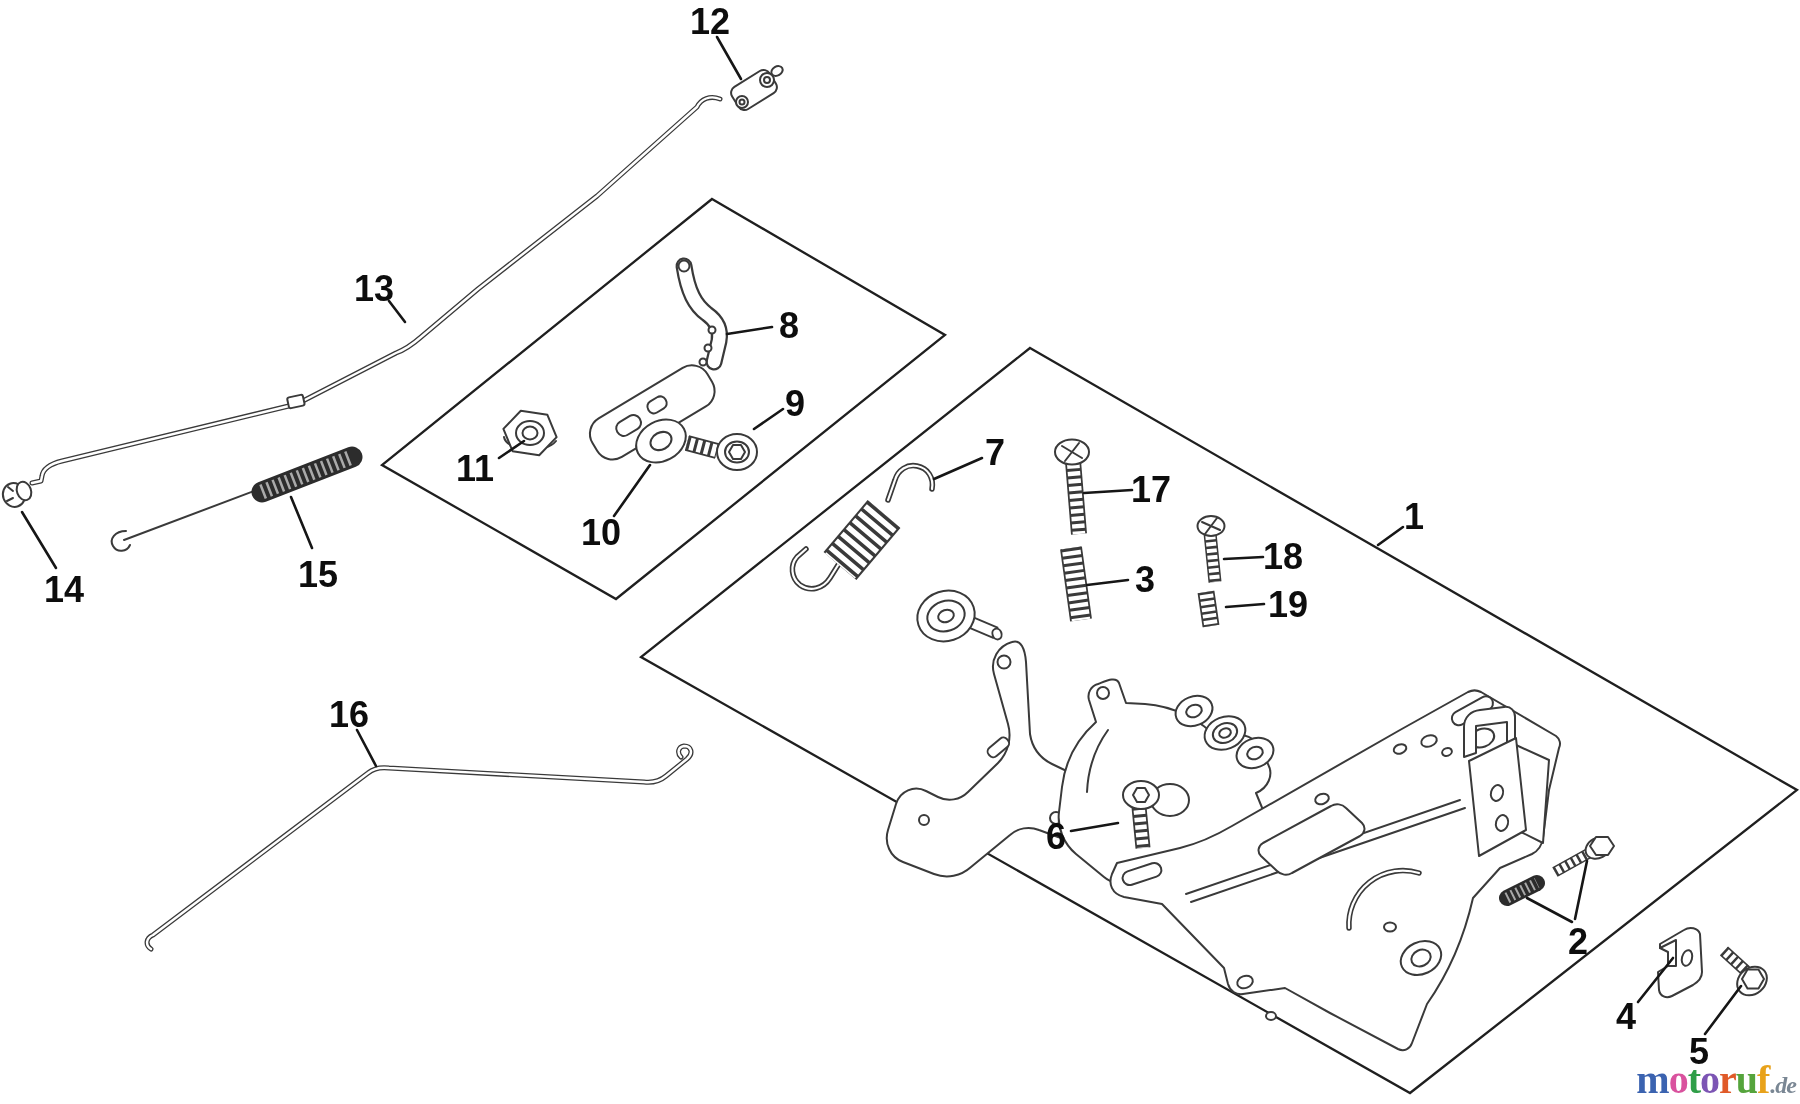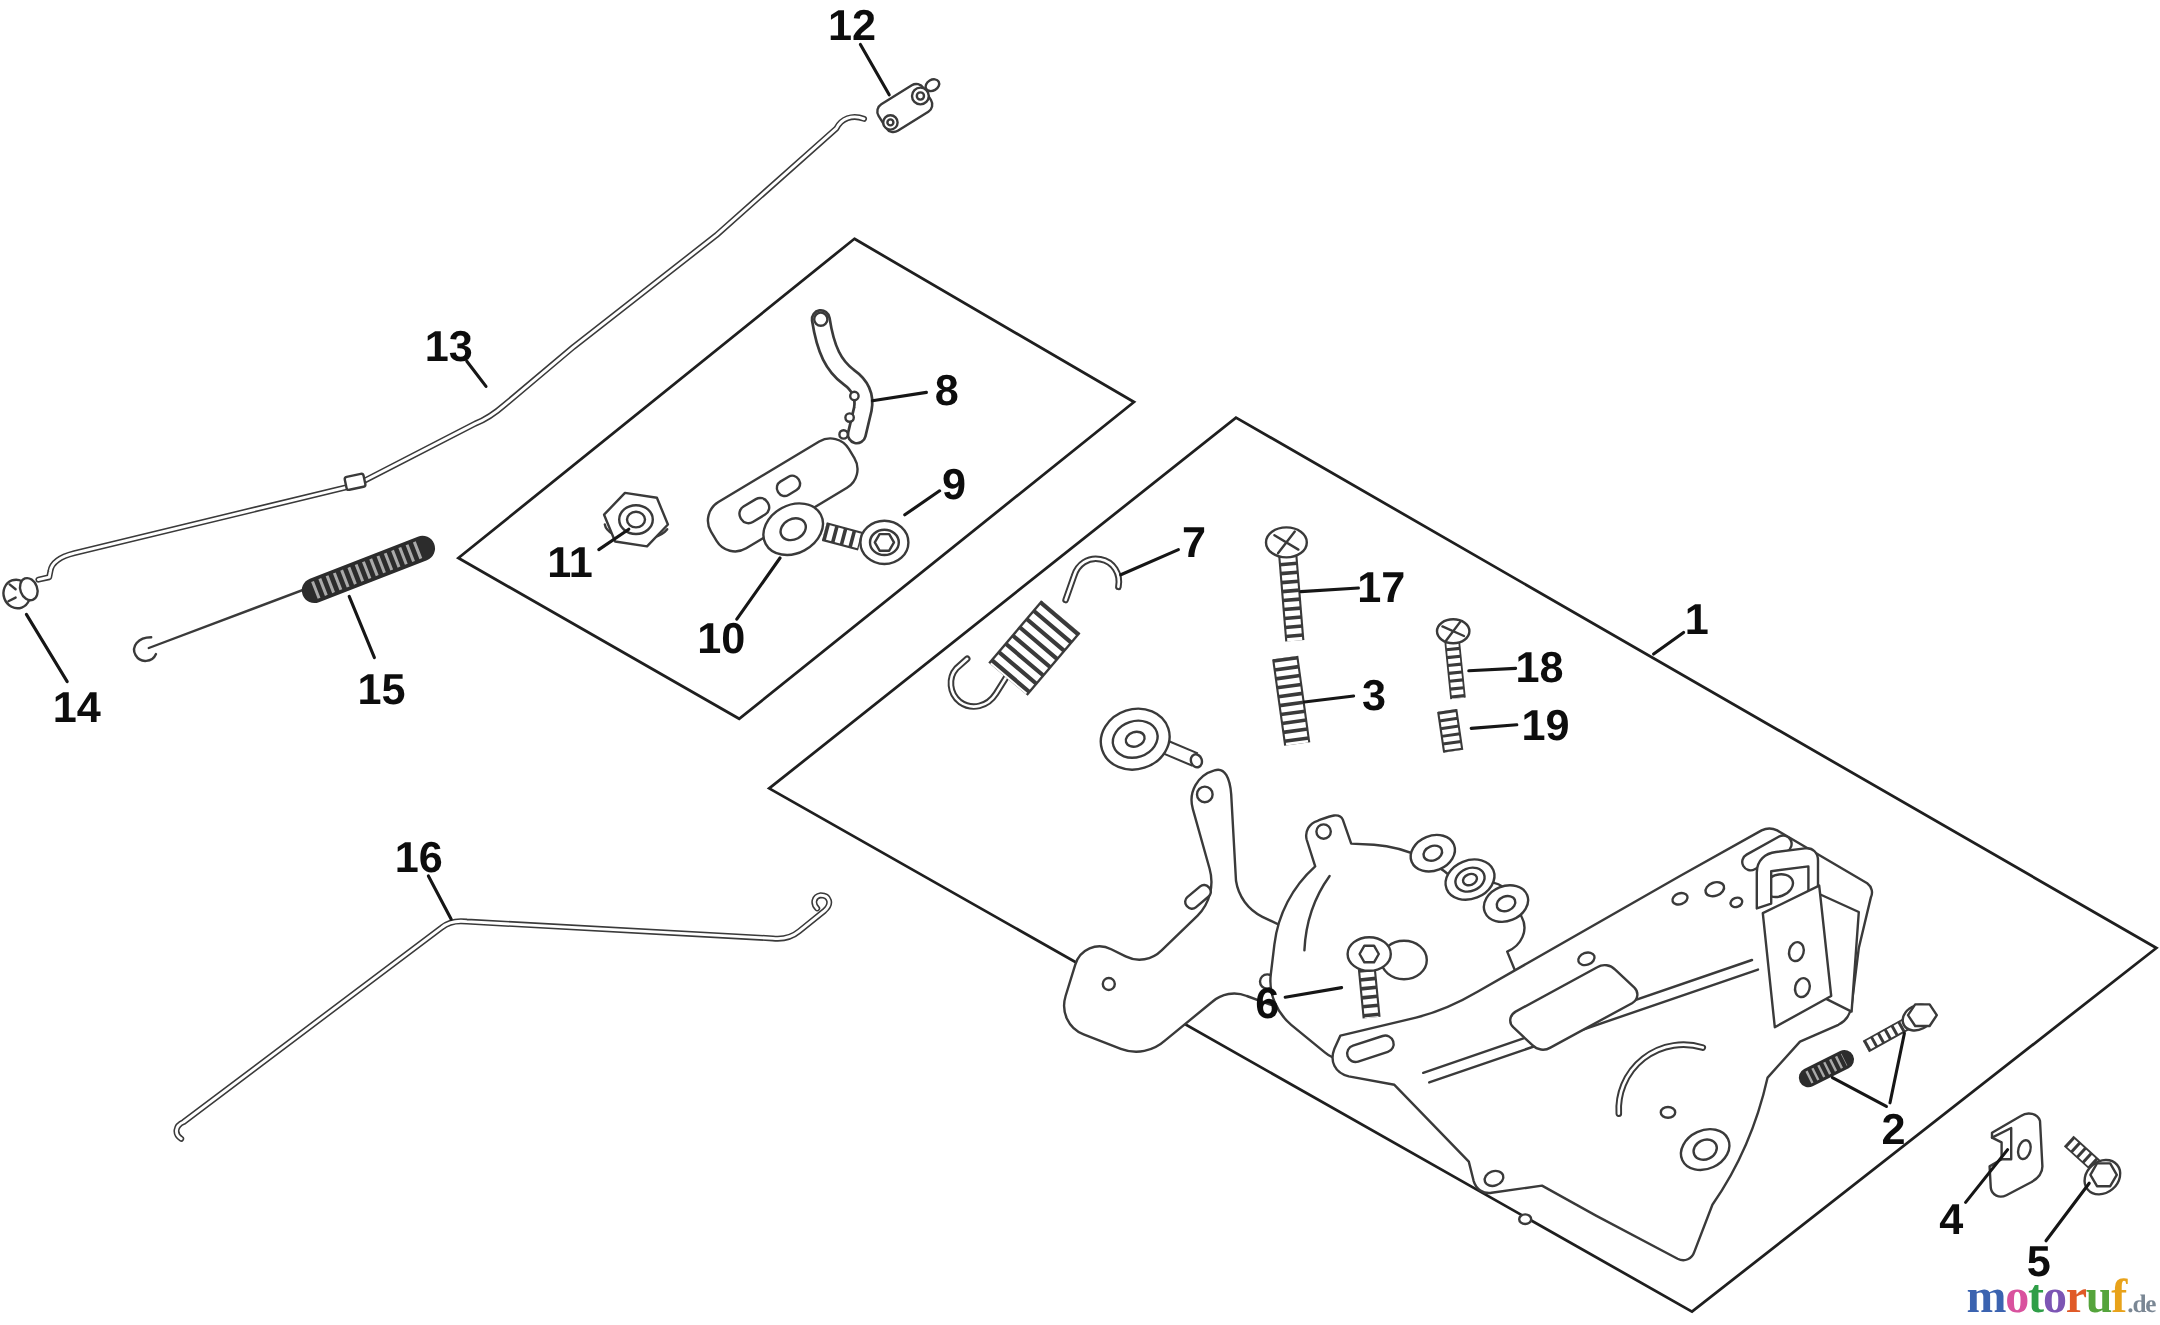--- a/index.html
+++ b/index.html
@@ -18,21 +18,21 @@
   .callout{font-family:"Liberation Sans",sans-serif;font-weight:700;fill:#0d0d0d;}
   .coil-dk{fill:none;stroke:#3a3a3a;stroke-linecap:butt;}
   .coil-wh{fill:none;stroke:#ffffff;stroke-linecap:butt;}
   .coil-dash{fill:none;stroke:#3a3a3a;stroke-linecap:butt;}
   .darkspring{fill:none;stroke:#2c2c2c;stroke-linecap:round;}
   .darkspring-hatch{fill:none;stroke:#a9a9a9;stroke-linecap:butt;}
   
   .watermark{position:absolute;right:4px;bottom:4px;line-height:1;
      font-family:"Liberation Serif",serif;font-weight:700;font-size:40px;letter-spacing:-1px;
      user-select:none;display:flex;align-items:baseline;}
-  .watermark .suffix{font-size:21px;font-weight:700;margin-left:1px;}
+  .watermark .suffix{font-size:24px;font-weight:700;margin-left:1px;font-style:italic;}
 </style>
 </head>
 <body>
 
 <div class="stage">
 <svg id="diagram-svg" width="1800" height="1104" viewBox="0 0 1800 1104">
 
   <g id="boxes-layer">
         <polygon points="712,199 945,335 616,599 382,465" class="box"></polygon>
         <polygon points="1030,348 1797,790 1410,1093 641,657" class="box"></polygon>

